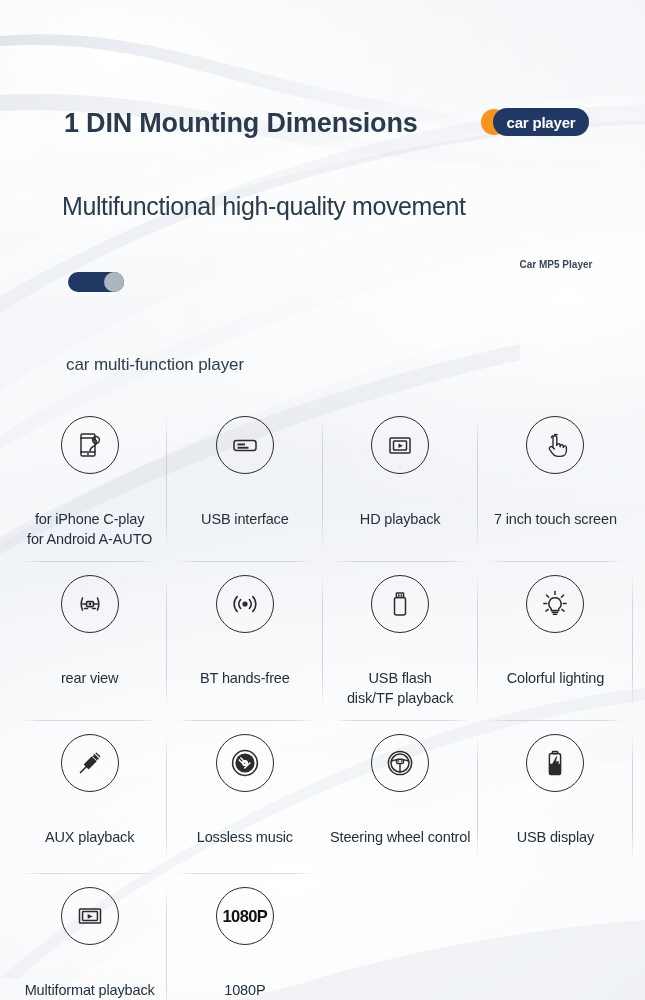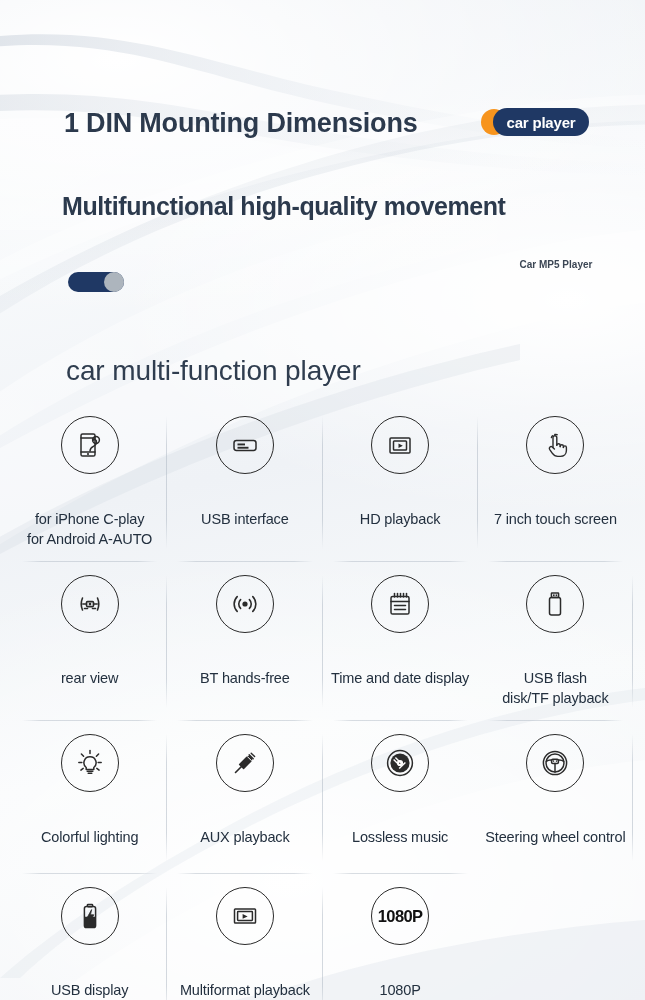--- a/index.html
+++ b/index.html
@@ -28,21 +28,21 @@
   
   .header { position: absolute; left: 0; top: 0; width: 645px; }
   .h-title {
     position: absolute; left: 64px; top: 104px;
     width: 380px;
     font-size: 27px; font-weight: 700; line-height: 1.42;
     color: #2c3a4d; letter-spacing: -0.2px;
   }
   .h-sub {
     position: absolute; left: 62px; top: 191px;
-    font-size: 25px; font-weight: 700; line-height: 1.2;
+    font-size: 25px; font-weight: 400; line-height: 1.2;
     color: #2c3a4d; letter-spacing: -0.4px;
     white-space: nowrap;
   }
   
   .logo { position: absolute; left: 481px; top: 108px; width: 108px; height: 16px; }
   .logo-dot {
     position: absolute; left: 0; top: 1px;
     width: 26px; height: 26px; border-radius: 50%;
     background: #f7941d;
   }
@@ -67,21 +67,21 @@
   }
   .toggle-knob {
     position: absolute; right: 0; top: 0;
     width: 20px; height: 20px; border-radius: 50%;
     background: #adb5bd;
   }
 
   
   .sec-title {
     position: absolute; left: 66px; top: 355px;
-    font-size: 28px; font-weight: 400; color: #2f3d4f;
+    font-size: 17px; font-weight: 400; color: #2f3d4f;
     letter-spacing: -0.1px;
   }
 
   
   .grid {
     position: absolute; left: 12px; top: 402px;
     width: 621px;
     display: grid;
     grid-template-columns: repeat(4, 1fr);
   }
@@ -267,36 +267,20 @@
           <circle cx="17" cy="17" r="2.6" fill="#2b2b2b" stroke="none"></circle>
           <path d="M12.6 12.6 a6.2 6.2 0 0 0 0 8.8"></path>
           <path d="M21.4 12.6 a6.2 6.2 0 0 1 0 8.8"></path>
           <path d="M9.2 9.6 a10.5 10.5 0 0 0 0 14.8"></path>
           <path d="M24.8 9.6 a10.5 10.5 0 0 1 0 14.8"></path>
         </svg>
       </div>
       <div class="cell-label">BT  hands-free</div>
     </div>
 
-    <div class="cell divider-t">
-      <div class="icon-circle">
-        <svg width="32" height="32" viewBox="0 0 32 32" fill="none" stroke="#2b2b2b" stroke-width="1.5" stroke-linecap="round" stroke-linejoin="round">
-          <line x1="10.5" y1="5.5" x2="10.5" y2="9"></line>
-          <line x1="13.5" y1="5.5" x2="13.5" y2="9"></line>
-          <line x1="16.5" y1="5.5" x2="16.5" y2="9"></line>
-          <line x1="19.5" y1="5.5" x2="19.5" y2="9"></line>
-          <line x1="22.5" y1="5.5" x2="22.5" y2="9"></line>
-          <rect x="7" y="8.5" width="18" height="17.5" rx="1.6"></rect>
-          <line x1="7" y1="13.5" x2="25" y2="13.5"></line>
-          <line x1="10.5" y1="17.5" x2="21.5" y2="17.5"></line>
-          <line x1="10.5" y1="21.5" x2="21.5" y2="21.5"></line>
-        </svg>
-      </div>
-      <div class="cell-label">Time and date display</div>
-    </div>
 
     <div class="cell divider-t divider-r">
       <div class="icon-circle">
         <svg width="32" height="32" viewBox="0 0 32 32" fill="none" stroke="#2b2b2b" stroke-width="1.5" stroke-linejoin="round">
           <rect x="12.4" y="5" width="7.2" height="4.6" rx="0.6"></rect>
           <rect x="14" y="6.4" width="1.6" height="1.8" fill="#2b2b2b" stroke="none"></rect>
           <rect x="16.6" y="6.4" width="1.6" height="1.8" fill="#2b2b2b" stroke="none"></rect>
           <rect x="10.5" y="9.6" width="11" height="17.4" rx="2"></rect>
         </svg>
       </div>

